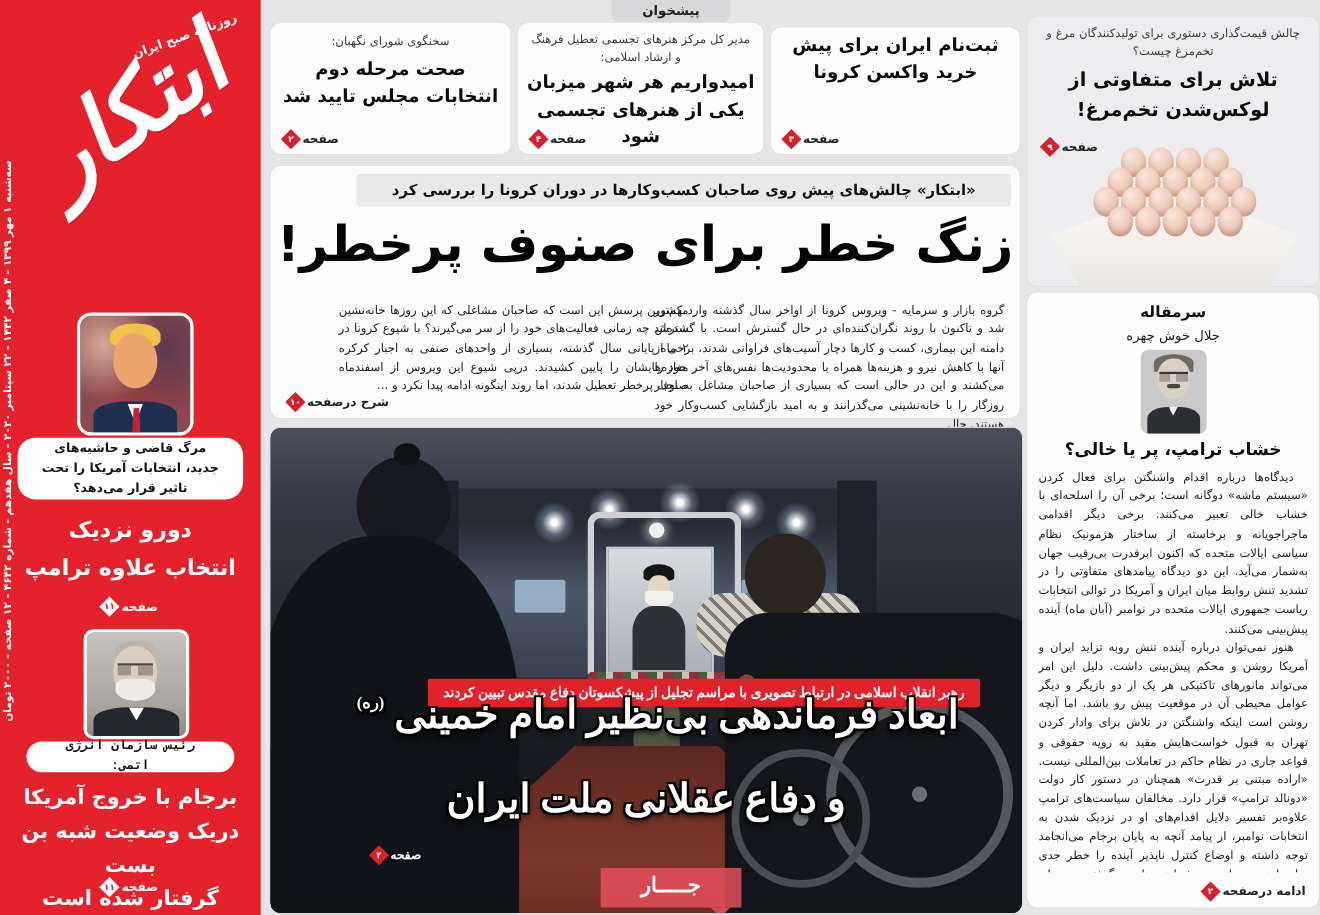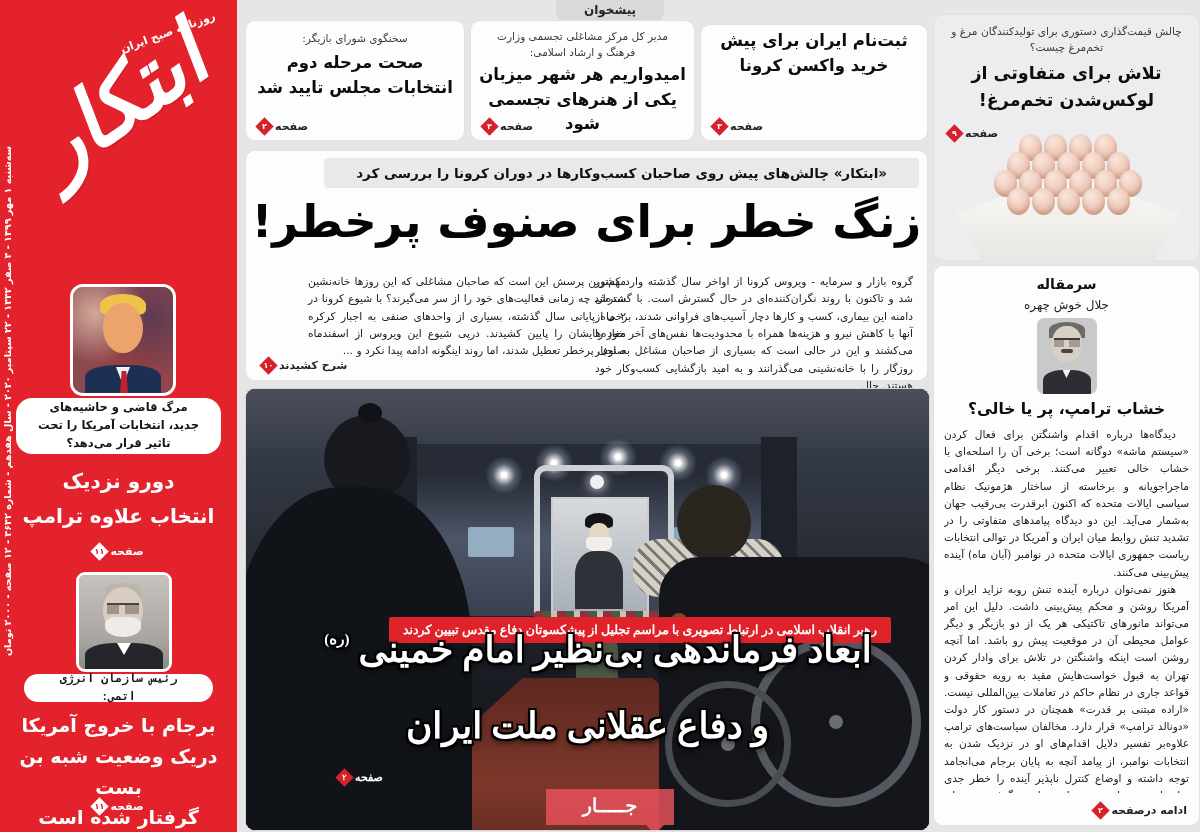--- a/index.html
+++ b/index.html
@@ -191,32 +191,32 @@
     <span>صفحه</span>
     <span class="dia white">
         <i>۱۱</i>
       </span>
   </div>
 </div>
 
 <div class="abs tab">پیشخوان</div>
 
 <div class="abs card" style="left:245px;top:20px;width:220px;height:121px;">
-  <div class="tcard-kicker">سخنگوی شورای بازیگر:</div>
+  <div class="tcard-kicker">سخنگوی شورای نگهبان:</div>
   <div class="tcard-title">صحت مرحله دوم انتخابات مجلس تایید شد</div>
   <div class="pgmark dark tcard-pg">
     <span>صفحه</span>
     <span class="dia">
         <i>۲</i>
       </span>
   </div>
 </div>
 
 <div class="abs card" style="left:470px;top:20px;width:225px;height:121px;">
-  <div class="tcard-kicker" style="padding-top:8px;">مدیر کل مرکز مشاغلی تجسمی وزارت فرهنگ و ارشاد اسلامی:</div>
+  <div class="tcard-kicker" style="padding-top:8px;">مدیر کل مرکز هنرهای تجسمی تعطیل فرهنگ و ارشاد اسلامی:</div>
   <div class="tcard-title" style="padding-top:2px;">امیدواریم هر شهر میزبان یکی از هنرهای تجسمی شود</div>
   <div class="pgmark dark tcard-pg">
     <span>صفحه</span>
     <span class="dia">
         <i>۴</i>
       </span>
   </div>
 </div>
 
 <div class="abs card" style="left:700px;top:24px;width:228px;height:117px;">
@@ -270,21 +270,21 @@
       </div>
   </div>
 </div>
 
 <div class="abs card" style="left:245px;top:150px;width:683px;height:231px;">
   <div class="lead-kicker">«ابتکار» چالش‌های پیش روی صاحبان کسب‌وکارها در دوران کرونا را بررسی کرد</div>
   <div class="lead-headline">زنگ خطر برای صنوف پرخطر!</div>
   <div class="lead-col" style="right:14px;">گروه بازار و سرمایه - ویروس کرونا از اواخر سال گذشته وارد کشور شد و تاکنون با روند نگران‌کننده‌ای در حال گسترش است. با گسترش دامنه این بیماری، کسب و کارها دچار آسیب‌های فراوانی شدند، برخی از آنها با کاهش نیرو و هزینه‌ها همراه با محدودیت‌ها نفس‌های آخر خود را می‌کشند و این در حالی است که بسیاری از صاحبان مشاغل به اجبار روزگار را با خانه‌نشینی می‌گذرانند و به امید بازگشایی کسب‌وکار خود هستند. حال</div>
   <div class="lead-col" style="left:14px;">مهم‌ترین پرسش این است که صاحبان مشاغلی که این روزها خانه‌نشین شده‌اند چه زمانی فعالیت‌های خود را از سر می‌گیرند؟ با شیوع کرونا در ۲ ماه پایانی سال گذشته، بسیاری از واحدهای صنفی به اجبار کرکره مغازه‌هایشان را پایین کشیدند. درپی شیوع این ویروس از اسفندماه صنوف پرخطر تعطیل شدند، اما روند اینگونه ادامه پیدا نکرد و ...</div>
   <div class="pgmark dark lead-more">
-    <span>شرح کشیدند</span>
+    <span>شرح درصفحه</span>
     <span class="dia">
         <i>۱۰</i>
       </span>
   </div>
 </div>
 
 <div class="abs photo-card" style="left:245px;top:388px;width:683px;height:441px;font-family:Liberation Serif, serif;">
   <div class="scene">
     <div class="stage"></div>
     <div class="curtain-l"></div>

